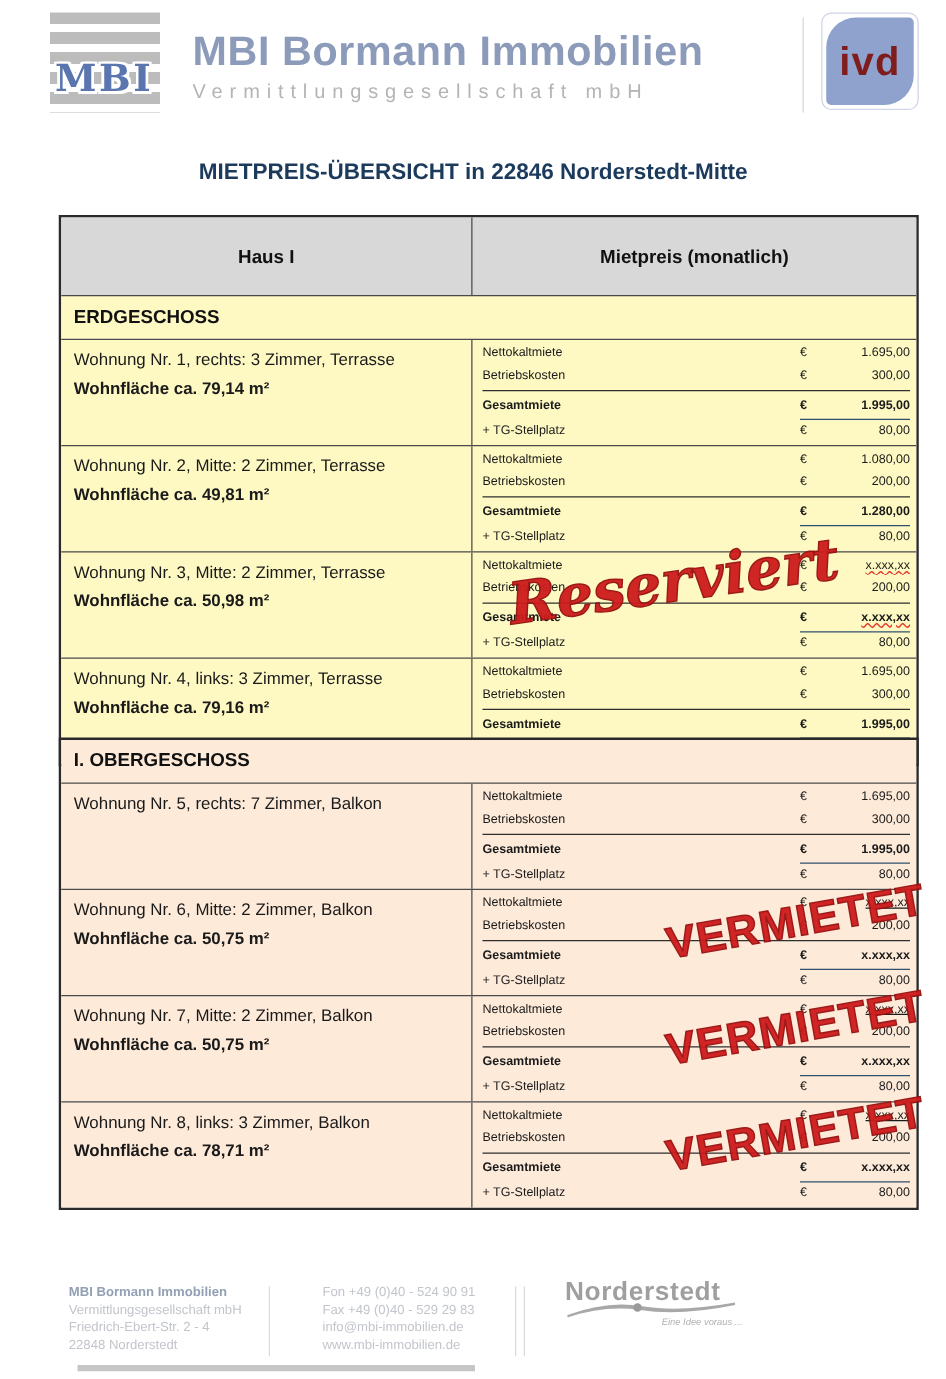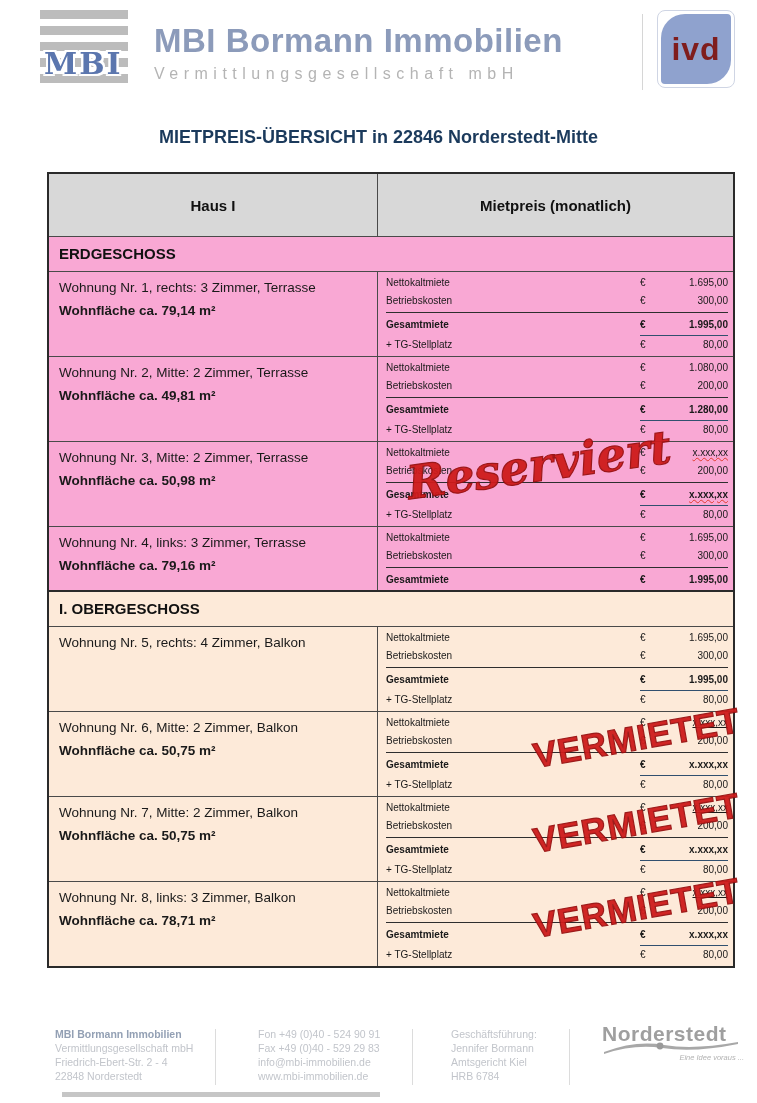--- a/index.html
+++ b/index.html
@@ -27,21 +27,21 @@
   .tbl { position:absolute; left:47px; width:688px; border:2px solid #2a2a2a; }
   .tbl-1 { top:172px; }
   .tbl-2 { top:590px; }
   .trow { display:flex; border-top:1px solid #4a4a4a; }
   .trow:first-child { border-top:none; }
   .hdr-row { background:#d8d8d8; height:62px; }
   .hdr-cell { display:flex; align-items:center; justify-content:center; font-weight:bold; font-size:15px; color:#111; }
   .cell-l { width:329px; border-right:1px solid #4a4a4a; flex:none; }
   .cell-r { flex:1; }
   .band { font-weight:bold; font-size:15px; color:#111; padding:8px 10px 9px 10px; }
-  .blue { background:#f9a8d4; }
+  .blue { background:#fef9c3; }
   .peach { background:#fdead9; }
   .apt-l { width:329px; border-right:1px solid #4a4a4a; flex:none; min-height:77px; padding:8px 16px 0 10px; }
   .apt-desc { font-size:13.5px; color:#1a1a1a; }
   .apt-area { font-size:13.5px; font-weight:bold; color:#1a1a1a; margin-top:8px; }
   .apt-r { flex:1; min-height:77px; padding:2px 5px 2px 8px; position:relative; }
   .pline { display:flex; align-items:baseline; font-size:10px; color:#1a1a1a; line-height:18px; }
   .plabel { flex:1; }
   .amt { display:inline-flex; width:88px; justify-content:space-between; flex:none; }
   .price-top { border-bottom:1px solid #2e2e2e; padding-bottom:2px; }
   .pline.bold { font-weight:bold; margin-top:3px;gap:22px; }
@@ -258,21 +258,21 @@
     </div>
   </div>
 
   <div class="tbl tbl-2">
     <div class="trow peach">
       <div class="band">I. OBERGESCHOSS</div>
     </div>
 
     <div class="trow peach">
       <div class="apt-l">
-        <div class="apt-desc">Wohnung Nr. 5, rechts: 4 Zimmer, Balkon</div>
+        <div class="apt-desc">Wohnung Nr. 5, rechts: 7 Zimmer, Balkon</div>
       </div>
       <div class="apt-r">
         <div class="price-top">
           <div class="pline">
               <span class="plabel">Nettokaltmiete</span>
               <span class="amt">
                 <span>€</span>
                 <span>1.695,00</span>
               </span>
             </div>
@@ -430,26 +430,20 @@
       <div>22848 Norderstedt</div>
     </div>
     <div class="f-div d1"></div>
     <div class="f-col2">
       <div>Fon +49 (0)40 - 524 90 91</div>
       <div>Fax +49 (0)40 - 529 29 83</div>
       <div>info@mbi-immobilien.de</div>
       <div>www.mbi-immobilien.de</div>
     </div>
     <div class="f-div d2"></div>
-    <div class="f-col3">
-      <div>Geschäftsführung:</div>
-      <div>Jennifer Bormann</div>
-      <div>Amtsgericht Kiel</div>
-      <div>HRB 6784</div>
-    </div>
     <div class="f-div d3"></div>
     <div class="f-logo">
       <div class="n-name">Norderstedt</div>
       <svg class="n-swoosh" width="140" height="20" viewBox="0 0 140 20">
         <path d="M2 15 Q 34 3 62 8 Q 92 13 136 5 L 136 7 Q 92 16 60 11 Q 32 7 2 17 Z" fill="#a8a8a8"></path>
         <circle cx="58" cy="9" r="3.4" fill="#9a9a9a"></circle>
       </svg>
       <div class="n-tag">Eine Idee voraus ...</div>
     </div>
   </div>

